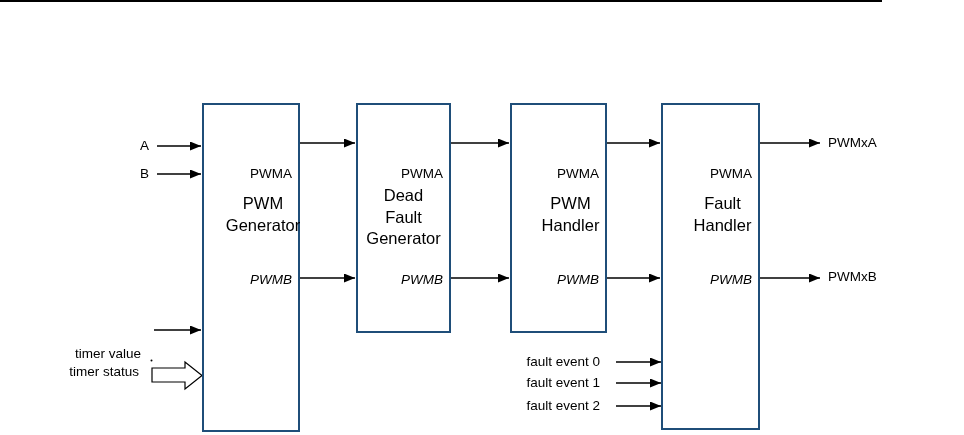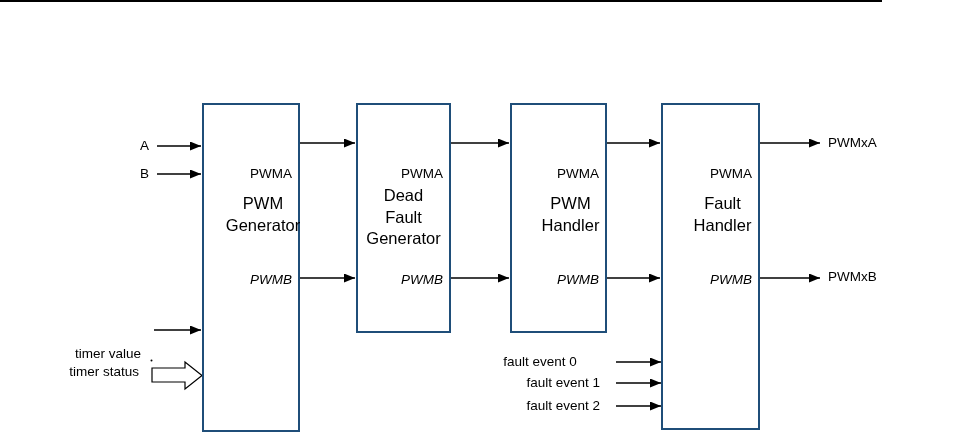--- a/index.html
+++ b/index.html
@@ -65,21 +65,21 @@
     position: absolute;
     font-size: 13.5px;
     line-height: 16px;
     white-space: nowrap;
   }
   .right-align { text-align: right; }
   .label-a            { left: 109px; width: 40px;  top: 138px; }
   .label-b            { left: 109px; width: 40px;  top: 166px; }
   .label-timer-value  { left: 40px;  width: 101px; top: 322px; margin-top: 24px; }
   .label-timer-status { left: 40px;  width: 99px;  top: 364px; }
-  .label-fault-0      { left: 480px; width: 120px; top: 354px; text-align: center; }
+  .label-fault-0      { left: 480px; width: 120px; top: 354px; }
   .label-fault-1      { left: 480px; width: 120px; top: 375px; }
   .label-fault-2      { left: 480px; width: 120px; top: 398px; text-align: right; }
   .label-pwmxa        { left: 828px; top: 135px; }
   .label-pwmxb        { left: 828px; top: 269px; }
 </style>
 </head>
 <body>
 
 <div class="stage">
 

